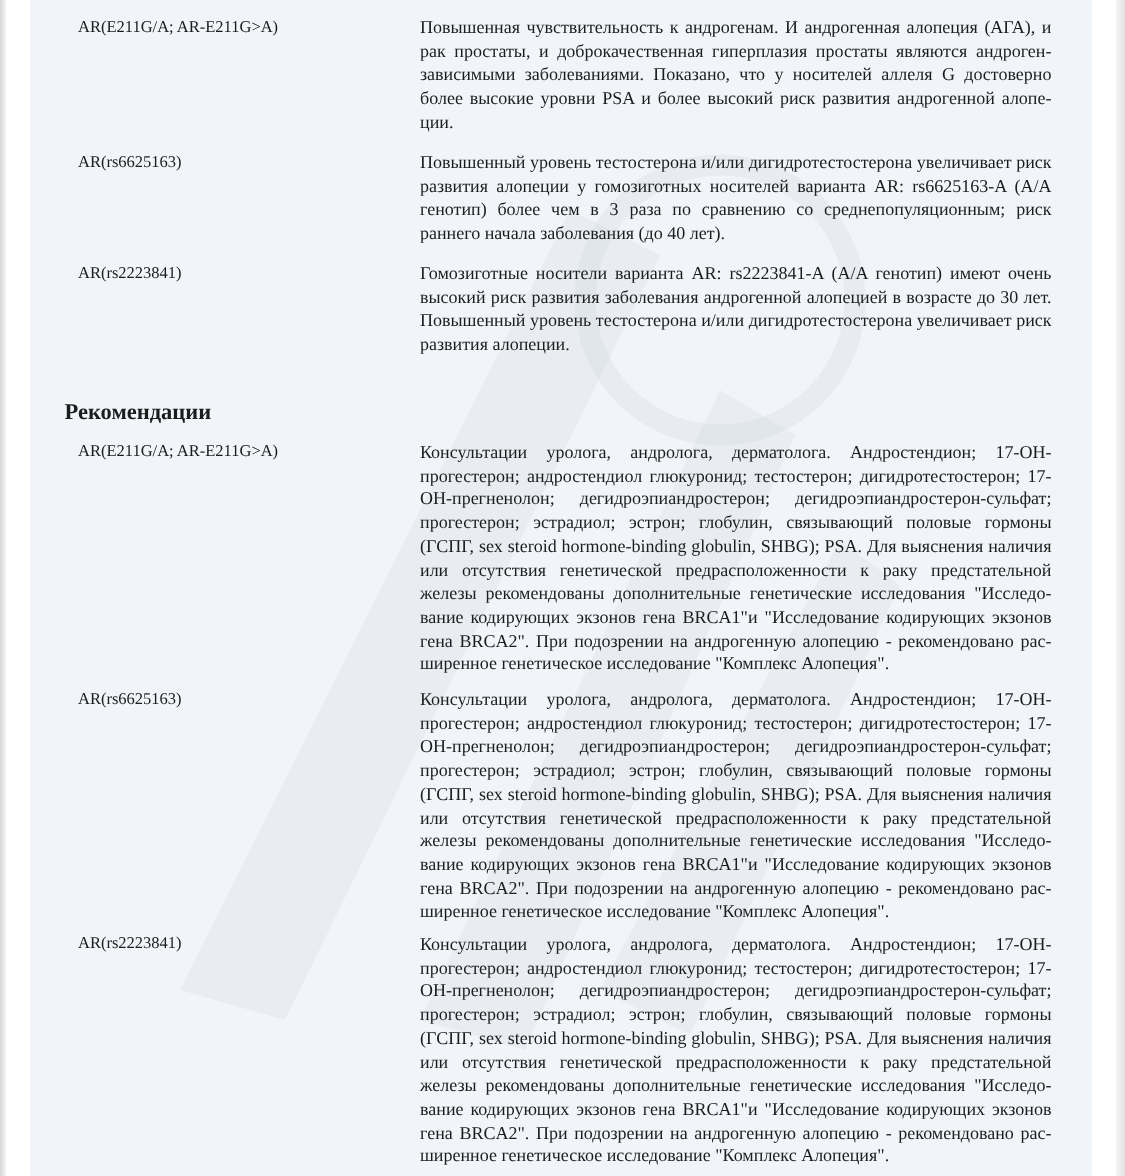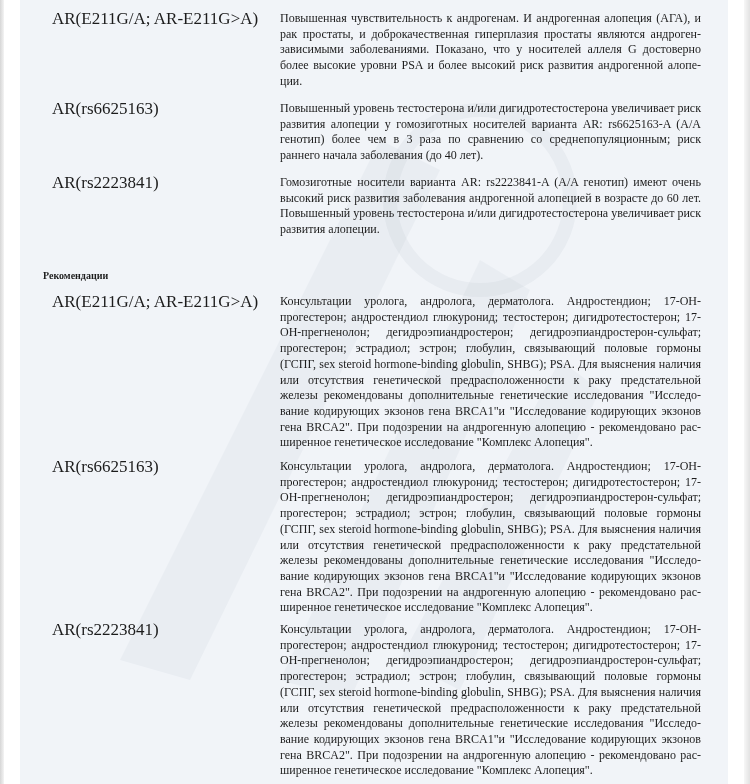--- a/index.html
+++ b/index.html
@@ -24,30 +24,30 @@
       background: linear-gradient(to right, #f7f7f7, #e2e2e2);
     }
     .watermark {
       position: absolute; left: 60px; top: 60px; width: 640px; height: 640px;
       pointer-events: none;
     }
     .content { position: absolute; left: 0; top: 0; width: 708px; }
     .row { position: absolute; left: 0; width: 708px; }
     .label {
       position: absolute; left: 32px; top: 0;
-      font-size: 17px; line-height: 15.7px; white-space: nowrap;
+      font-size: 11px; line-height: 15.7px; white-space: nowrap;
     }
     .desc {
       position: absolute; left: 260px; top: 0; width: 421px;
       font-size: 12px; line-height: 15.7px;
       text-align: justify; hyphens: manual;
     }
     .section-title {
       position: absolute; left: 23px;
-      font-size: 10px; font-weight: bold; line-height: 15px;
+      font-size: 15px; font-weight: bold; line-height: 15px;
     }
   </style>
 </head>
 <body>
 
 <div class="left-edge"></div>
 
 <div class="panel">
 
   <svg class="watermark" viewBox="0 0 640 640">
@@ -67,21 +67,21 @@
       <div class="desc">Повышенная чувствительность к андрогенам. И андрогенная алопеция (АГА), и рак простаты, и доброкачественная гиперплазия простаты являются андроген­зависимыми заболеваниями. Показано, что у носителей аллеля G достоверно более высокие уровни PSA и более высокий риск развития андрогенной алопе­ции.</div>
     </div>
 
     <div class="row" style="top:101px;">
       <span class="label">AR(rs6625163)</span>
       <div class="desc">Повышенный уровень тестостерона и/или дигидротестостерона увеличивает риск развития алопеции у гомозиготных носителей варианта AR: rs6625163-A (A/A генотип) более чем в 3 раза по сравнению со среднепопуляционным; риск раннего начала заболевания (до 40 лет).</div>
     </div>
 
     <div class="row" style="top:175px;">
       <span class="label">AR(rs2223841)</span>
-      <div class="desc">Гомозиготные носители варианта AR: rs2223841-A (A/A генотип) имеют очень высокий риск развития заболевания андрогенной алопецией в возрасте до 60 лет. Повышенный уровень тестостерона и/или дигидротестостерона увеличи­вает риск развития алопеции.</div>
+      <div class="desc">Гомозиготные носители варианта AR: rs2223841-A (A/A генотип) имеют очень высокий риск развития заболевания андрогенной алопецией в возрасте до 30 лет. Повышенный уровень тестостерона и/или дигидротестостерона увеличи­вает риск развития алопеции.</div>
     </div>
 
     <div class="section-title" style="top:268px;">Рекомендации</div>
 
     <div class="row" style="top:294px;">
       <span class="label">AR(E211G/A; AR-E211G&gt;A)</span>
       <div class="desc">Консультации уролога, андролога, дерматолога. Андростендион; 17-ОН-прогестерон; андростендиол глюкуронид; тестостерон; дигидротестостерон; 17-ОН-прегненолон; дегидроэпиандростерон; дегидроэпиандростерон-сульфат; прогестерон; эстрадиол; эстрон; глобулин, связывающий половые гормоны (ГСПГ, sex steroid hormone-binding globulin, SHBG); PSA. Для выяснения нали­чия или отсутствия генетической предрасположенности к раку предстательной железы рекомендованы дополнительные генетические исследования "Исследо­вание кодирующих экзонов гена BRCA1"и "Исследование кодирующих экзонов гена BRCA2". При подозрении на андрогенную алопецию - рекомендовано рас­ширенное генетическое исследование "Комплекс Алопеция".</div>
     </div>
 
     <div class="row" style="top:459px;">

